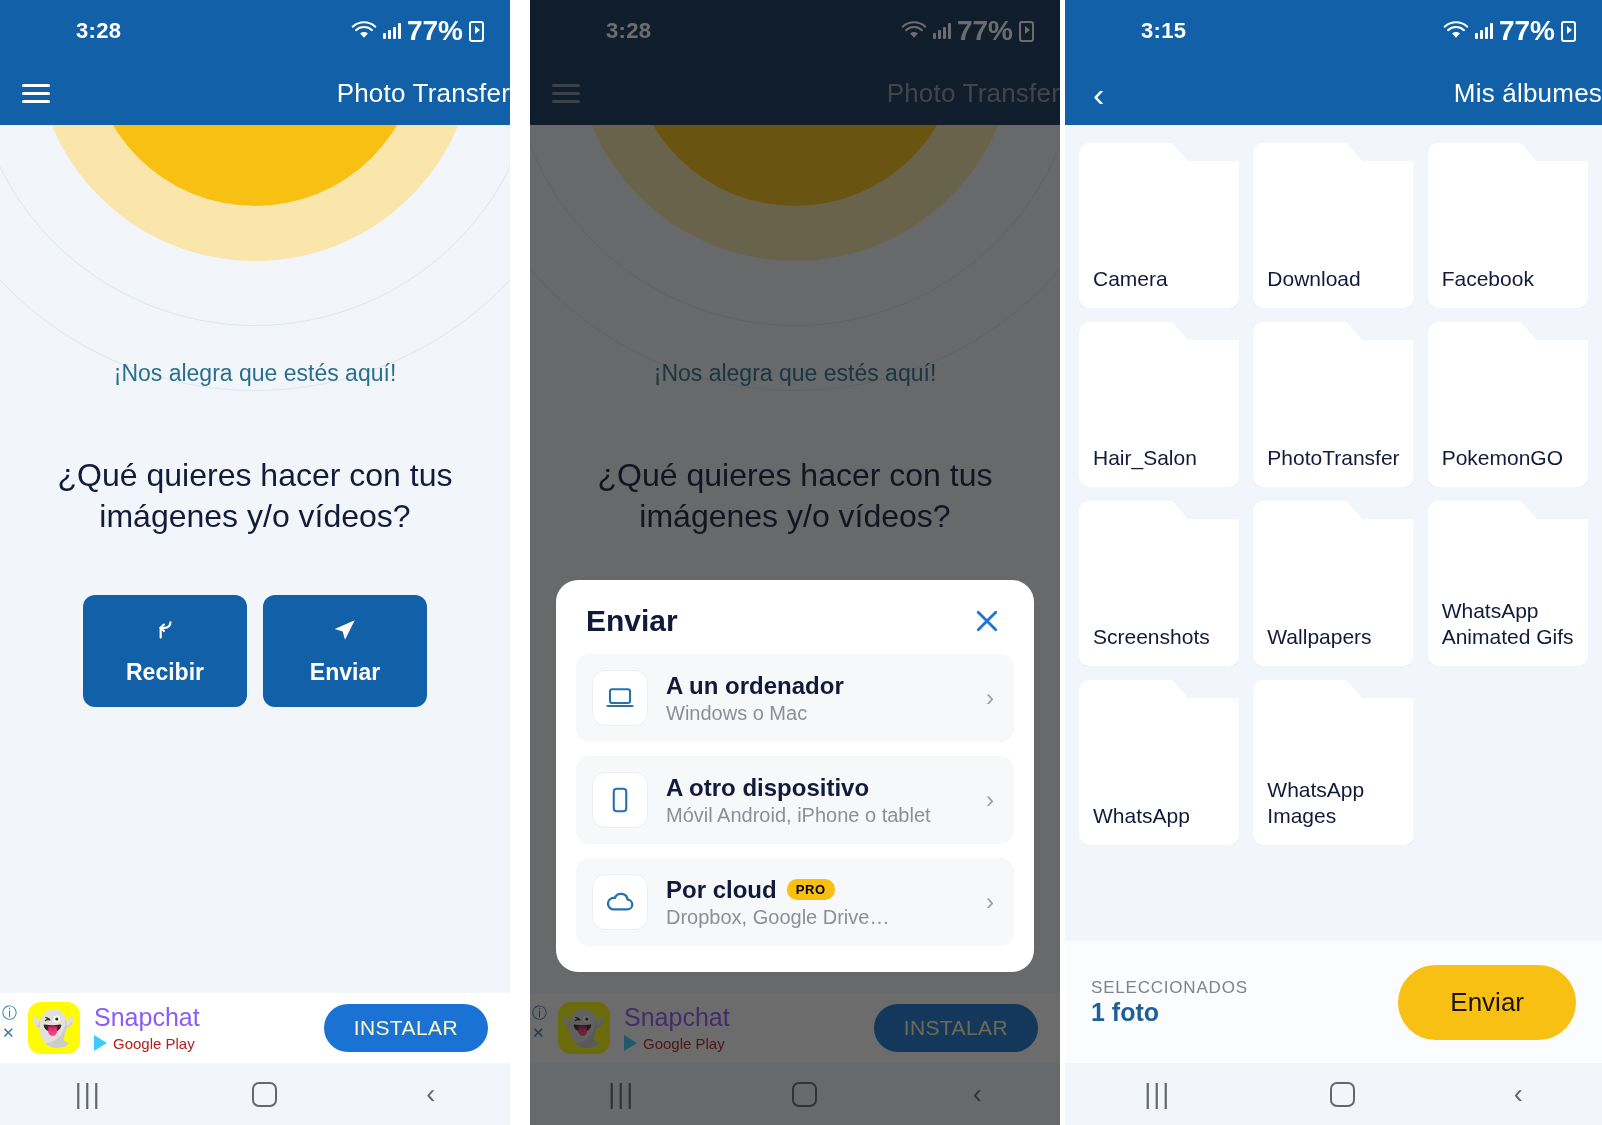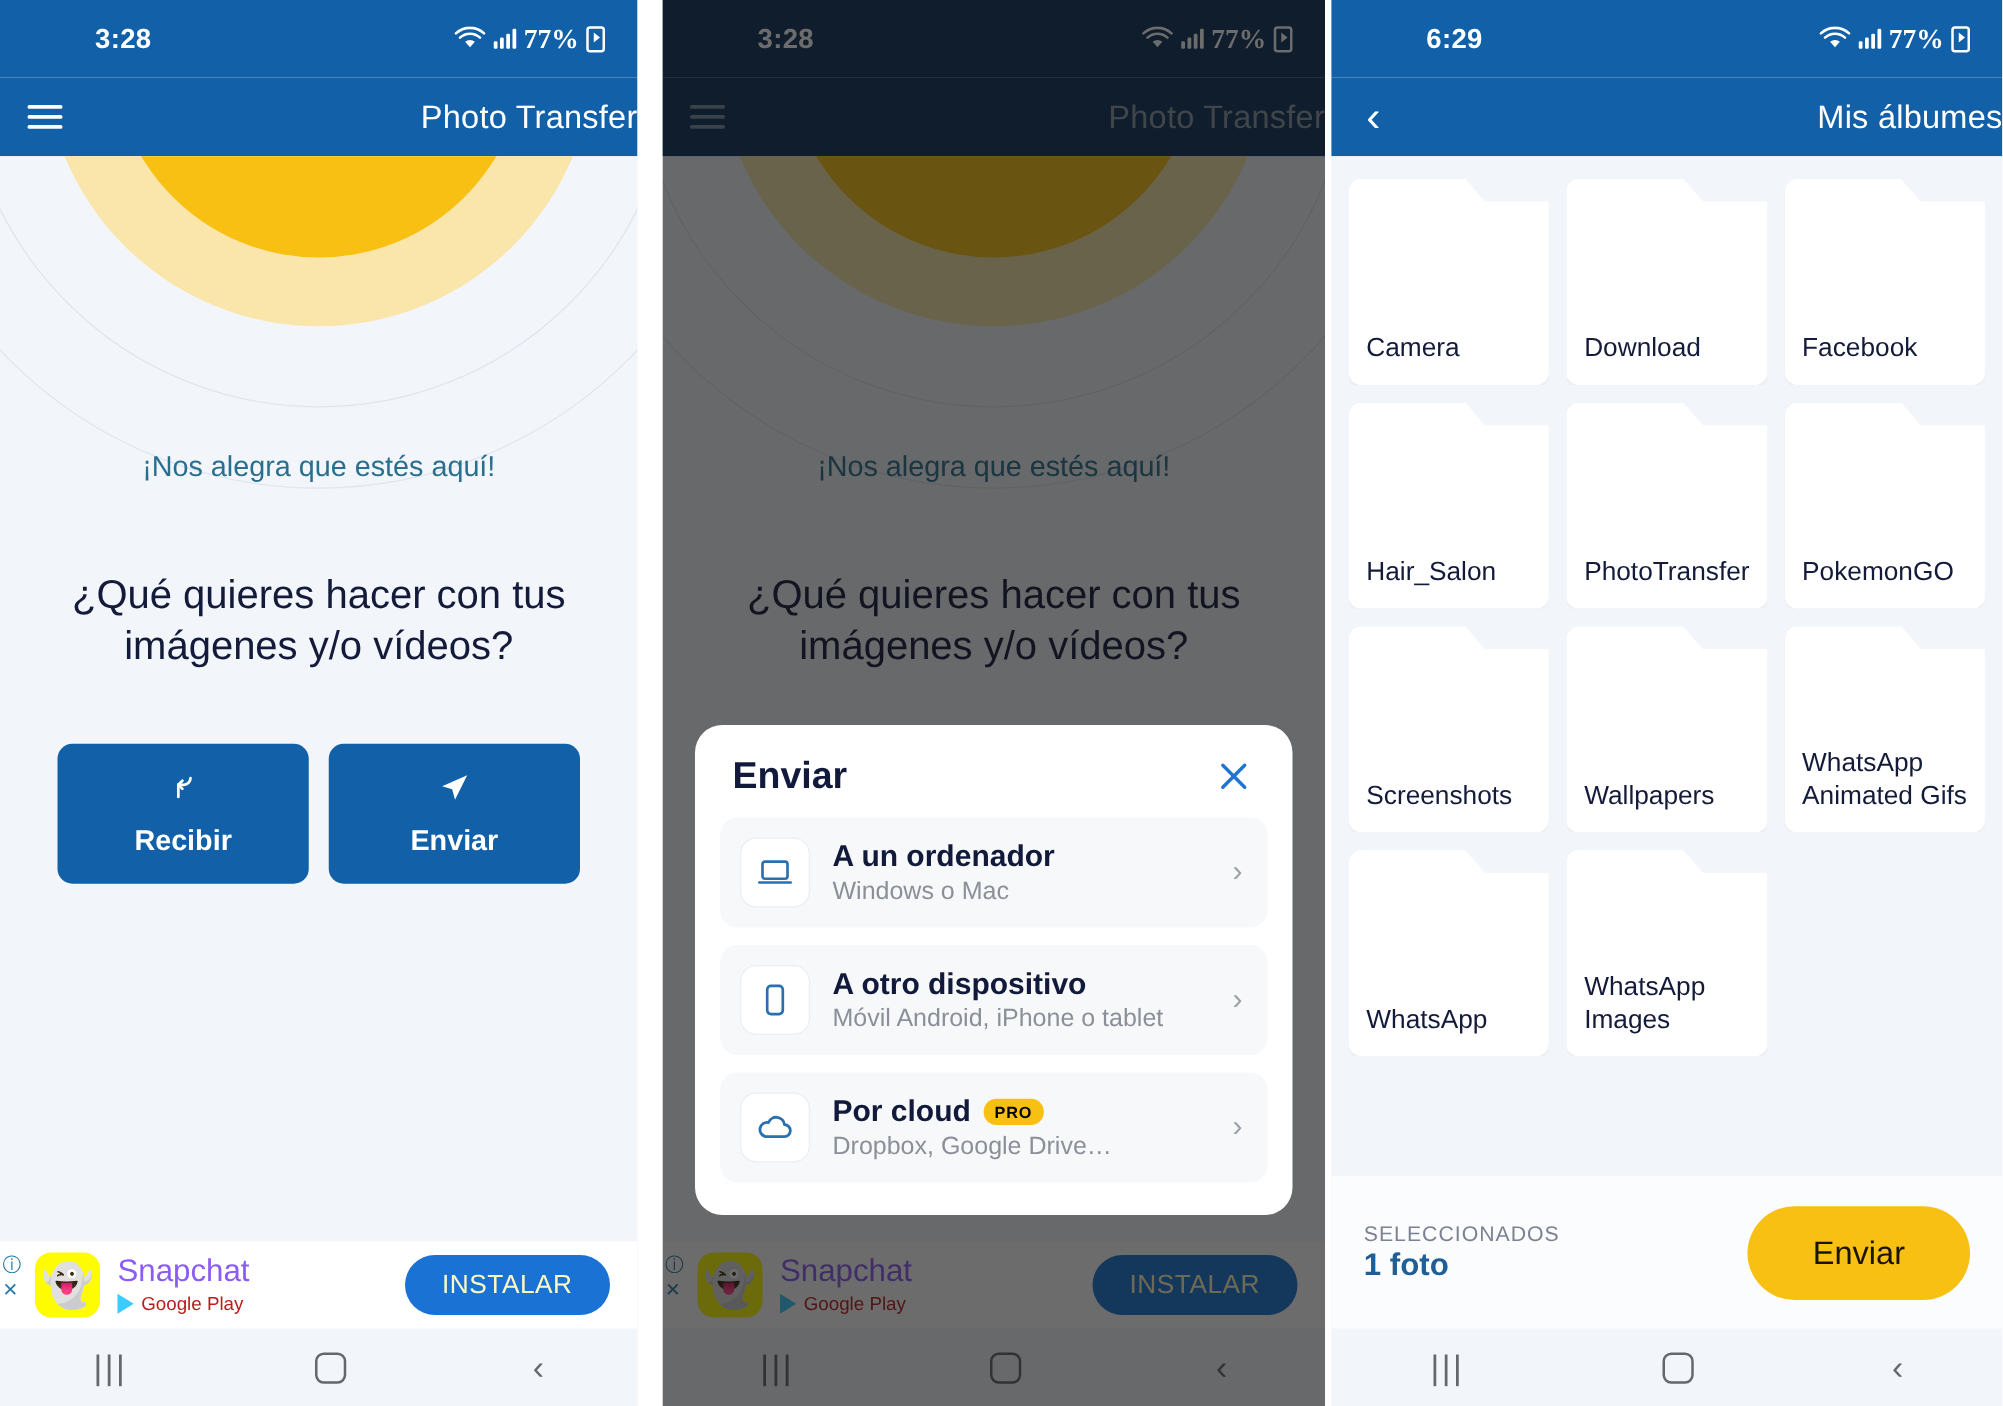--- a/index.html
+++ b/index.html
@@ -18,21 +18,21 @@
   #panel3 { left: 1065px; width: 537px; }
 
   
   .statusbar {
     position: relative; height: 62px; background: #1160A8;
     display: flex; align-items: center; justify-content: space-between;
     padding: 0 26px; color: #fff;
   }
   .statusbar .clock { font-size: 22px; font-weight: 600; letter-spacing: .3px; margin-left: 50px;}
   .status-right { display: flex; align-items: center; gap: 6px; }
-  .status-right .pct { font-size: 22px; font-weight: 600; font-family: Liberation Serif, serif; }
+  .status-right .pct { font-size: 28px; font-weight: 600; }
   .ic { display:inline-block; }
   .bars-ic { display:flex; align-items:flex-end; gap:2px; height:16px; }
   .bars-ic i { width:3px; background:#fff; display:block; border-radius:1px; }
   .bars-ic i:nth-child(1){height:6px} .bars-ic i:nth-child(2){height:9px}
   .bars-ic i:nth-child(3){height:12px} .bars-ic i:nth-child(4){height:16px}
   .batt-ic { width:15px; height:21px; border:2px solid #fff; border-radius:3px; position:relative; }
   .batt-ic::after { content:""; position:absolute; left:4px; top:3px; width:0;height:0;
      border-left:5px solid #fff; border-top:4px solid transparent; border-bottom:4px solid transparent;}
 
   
@@ -65,21 +65,21 @@
   }
   .question {
     position: absolute; top: 330px; left: 0; right: 0; text-align: center;
     color: #131a3a; font-size: 32px; line-height: 1.28; padding: 0 40px; font-weight: 400;
   }
   .actions {
     position: absolute; top: 470px; left: 0; right: 0;
     display: flex; justify-content: center; gap: 16px;
   }
   .act-btn {
-    width: 201px; height: 112px; background: #1160A8; border-radius: 12px;
+    width: 164px; height: 112px; background: #1160A8; border-radius: 12px;
     color: #fff; display: flex; flex-direction: column; align-items: center;
     justify-content: center; gap: 12px; font-size: 23px; font-weight: 600;
   }
   .act-btn .glyph { font-size: 26px; line-height: 1; }
 
   
   .adbar {
     position: absolute; left: 0; right: 0; bottom: 62px; height: 70px;
     background: #ffffff; display: flex; align-items: center; padding-left: 28px;
   }
@@ -390,21 +390,21 @@
           <div class="dlg-t2">Dropbox, Google Drive…</div>
         </div>
         <div class="dlg-chev">›</div>
       </div>
     </div>
   </div>
 
   <div class="phone" id="panel3">
 
     <div class="statusbar">
-      <div class="clock">6:29</div>
+      <div class="clock">3:15</div>
       <div class="status-right">
         <svg class="ic" width="26" height="20" viewBox="0 0 24 18">
           <path d="M12 15.2 L8.4 11.3 a5.4 5.4 0 0 1 7.2 0 Z" fill="#fff"></path>
           <path d="M4.6 8.2 a10.8 10.8 0 0 1 14.8 0" stroke="#fff" stroke-width="1.9" fill="none" stroke-linecap="round"></path>
           <path d="M1.6 5 a15.4 15.4 0 0 1 20.8 0" stroke="#fff" stroke-width="1.9" fill="none" stroke-linecap="round"></path>
         </svg>
         <span class="bars-ic">
             <i></i>
             <i></i>
             <i></i>

